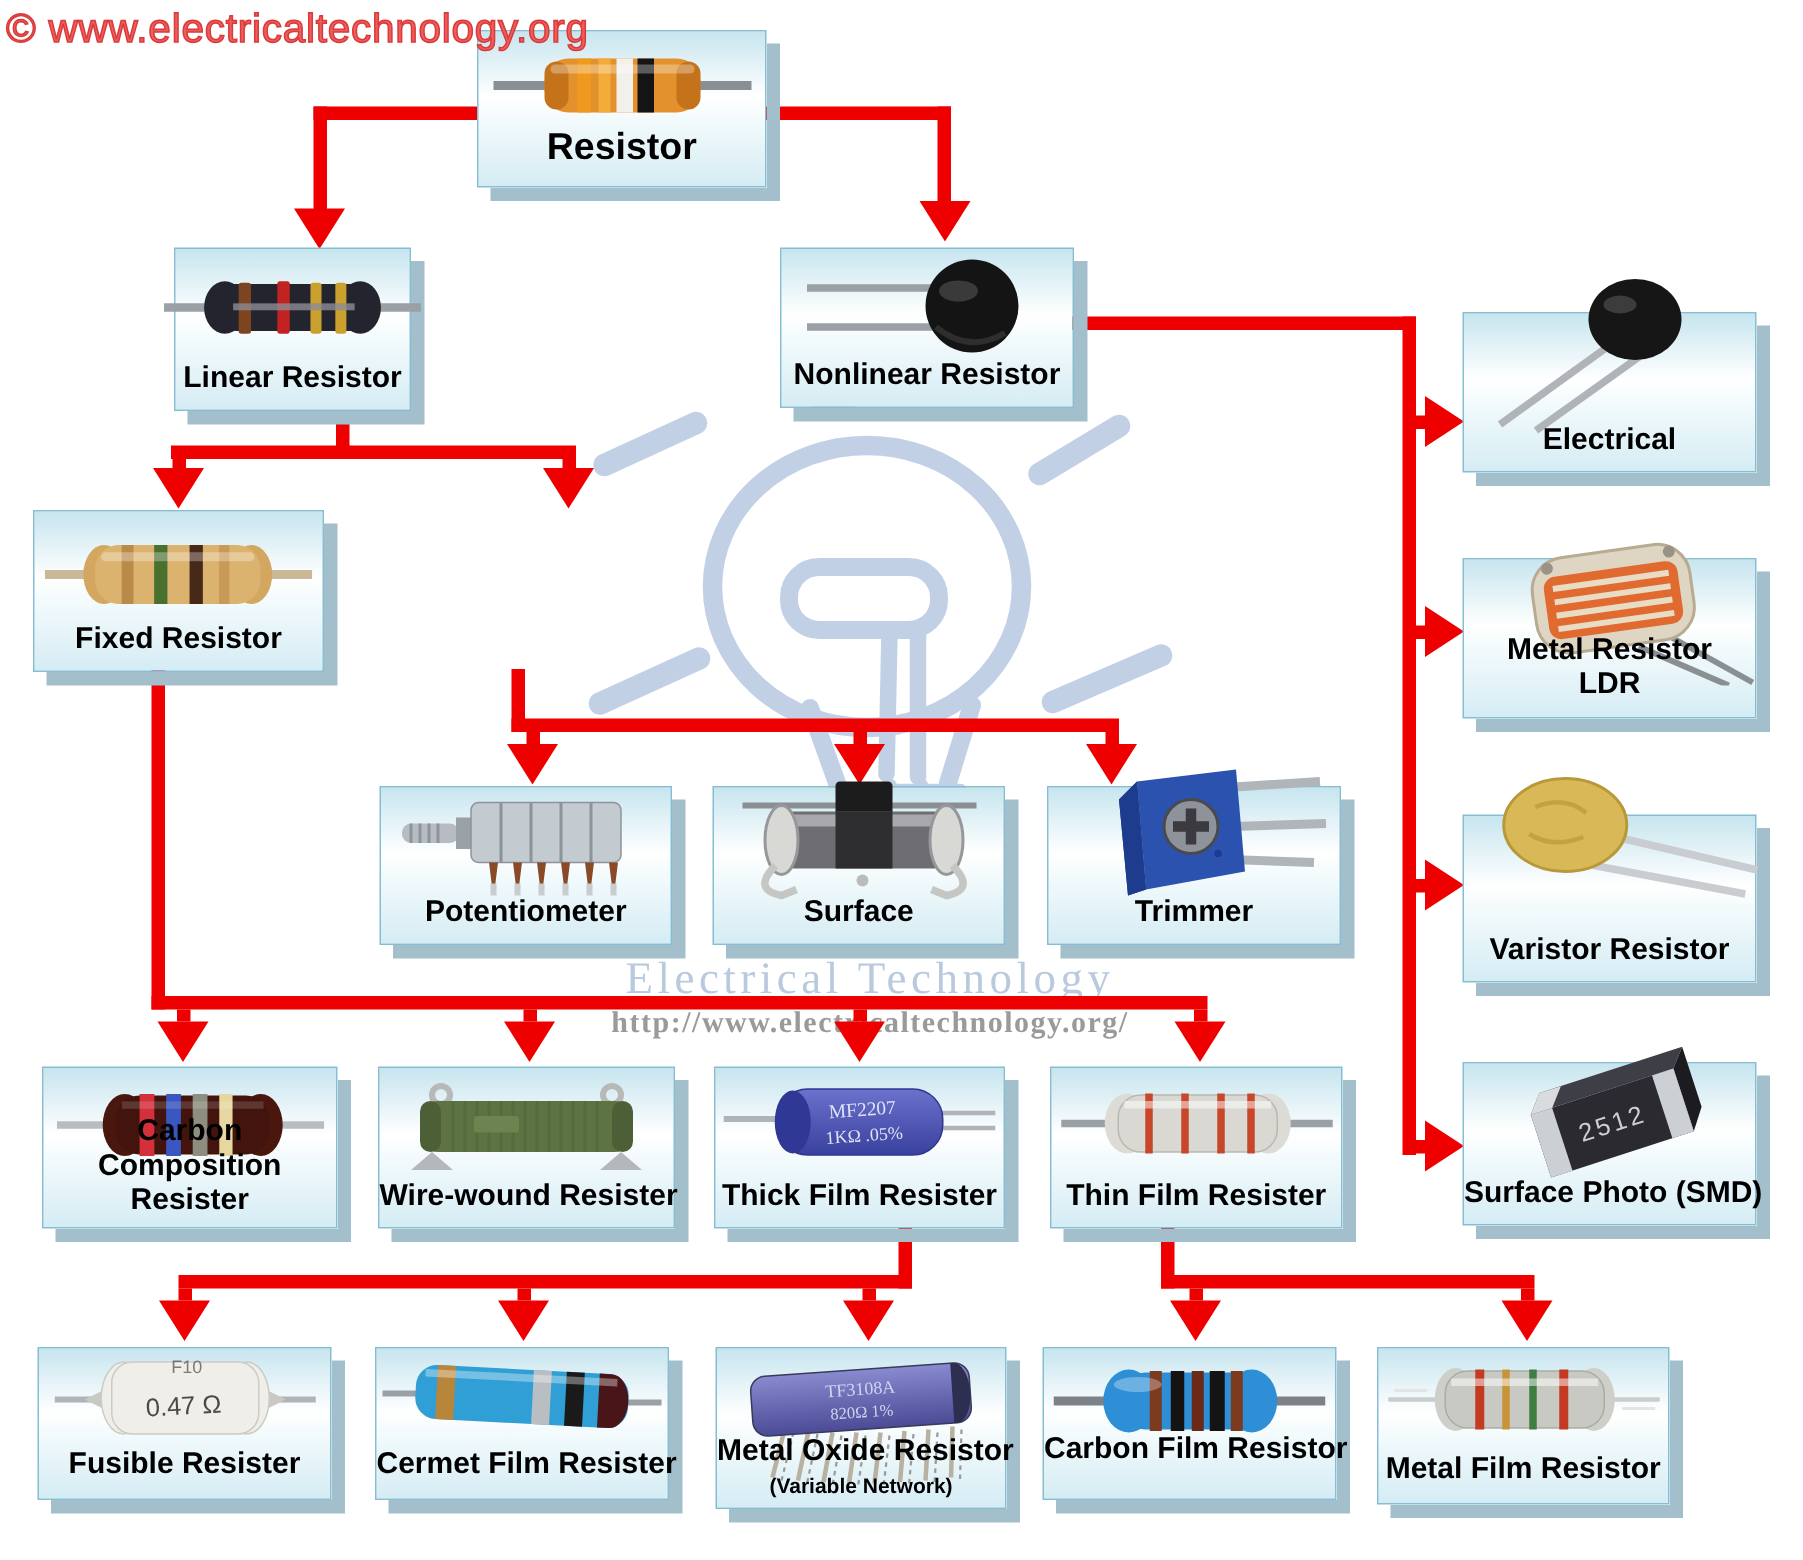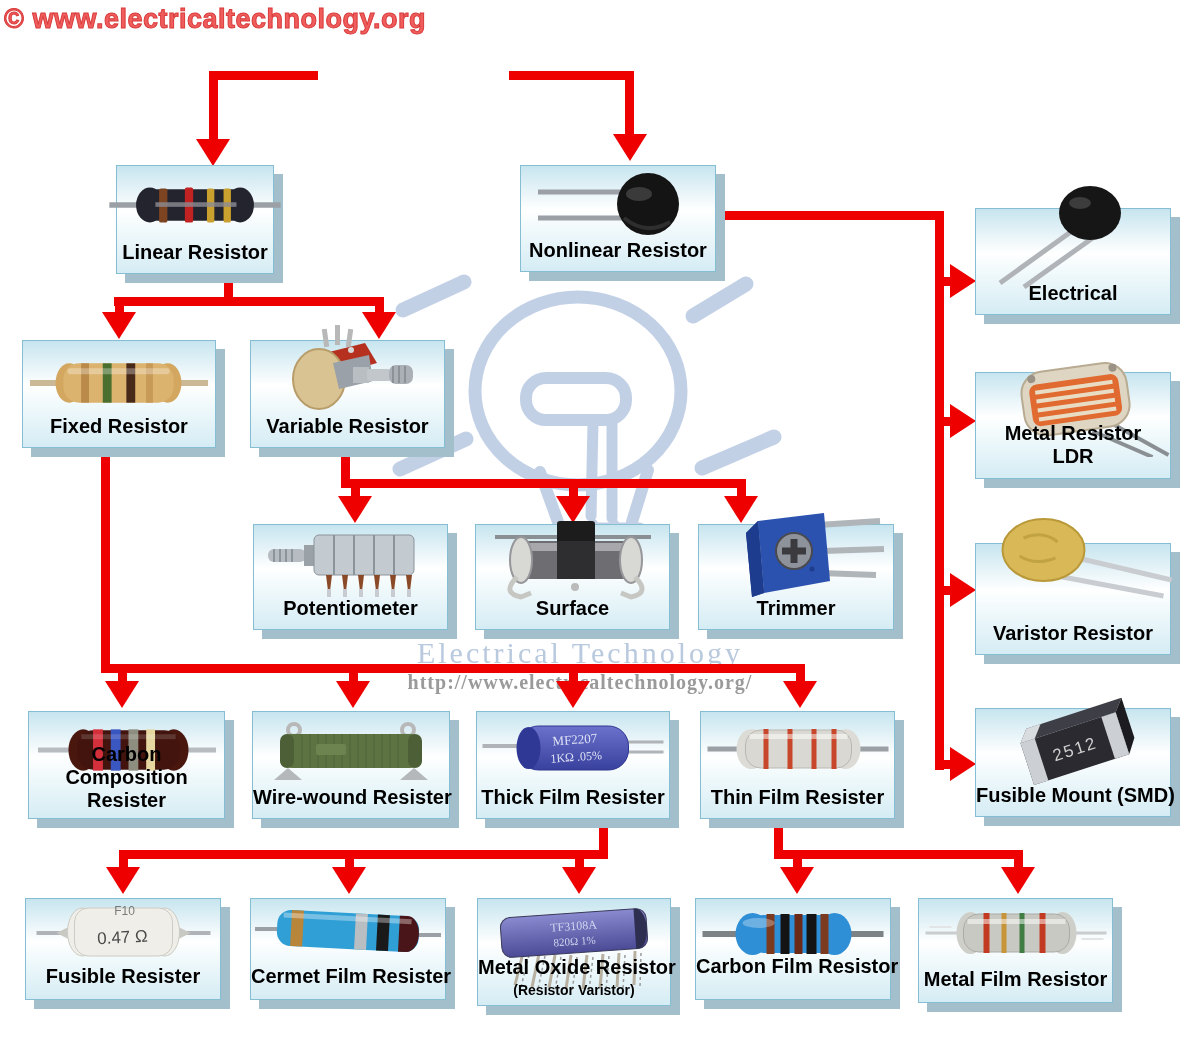--- a/index.html
+++ b/index.html
@@ -1,19 +1,19 @@
 <!DOCTYPE html>
 <html><head>
 <meta charset="utf-8">
 <style>
   html,body{margin:0;padding:0;background:#fff;}
   #stage{position:relative;width:1202px;height:1040px;background:#ffffff;overflow:hidden;
          font-family:"Liberation Sans",sans-serif;}
   
-  .wm-top{position:absolute;left:4px;top:4px;z-index:5;font-size:27px;font-weight:700;
+  .wm-top{position:absolute;left:4px;top:4px;z-index:5;font-size:27px;font-weight:400;
           color:#ef5d5d;-webkit-text-stroke:1px #d93a3a;letter-spacing:.5px;white-space:nowrap;}
   .wm-bulb{position:absolute;left:388px;top:256px;z-index:1;}
   .wm-title{position:absolute;left:400px;top:636px;width:360px;z-index:1;text-align:center;
             font-family:"Liberation Serif",serif;font-size:30px;color:#b9c9de;letter-spacing:3px;white-space:nowrap;}
   .wm-url{position:absolute;left:355px;top:671px;width:450px;z-index:1;text-align:center;
           font-family:"Liberation Serif",serif;font-size:20px;font-weight:bold;color:#9a9a9a;
           letter-spacing:1px;white-space:nowrap;}
   
   .rl{position:absolute;background:#ee0000;z-index:2;}
   .ad{position:absolute;width:0;height:0;border-left:17px solid transparent;
@@ -117,20 +117,34 @@
   <div class="rl" style="left:575px;top:859px;width:9px;height:8px"></div>
   <div class="ad" style="left:562px;top:867px"></div>
 
   <div class="rl" style="left:774px;top:817px;width:9px;height:42px"></div>
   <div class="rl" style="left:774px;top:850px;width:249px;height:9px"></div>
   <div class="rl" style="left:793px;top:859px;width:9px;height:8px"></div>
   <div class="ad" style="left:780px;top:867px"></div>
   <div class="rl" style="left:1014px;top:859px;width:9px;height:8px"></div>
   <div class="ad" style="left:1001px;top:867px"></div>
 
+  <div class="node" style="left:318px;top:20px;width:191px;height:103px">
+    <svg class="img" style="top:8px" width="180" height="56" viewBox="0 0 180 56">
+      <line x1="4" y1="28" x2="176" y2="28" stroke="#8a8f94" stroke-width="6"></line>
+      <rect x="38" y="10" width="104" height="36" rx="16" fill="#e2912c"></rect>
+      <rect x="38" y="12" width="16" height="32" rx="8" fill="#c4731a"></rect>
+      <rect x="126" y="12" width="16" height="32" rx="8" fill="#c4731a"></rect>
+      <rect x="60" y="10" width="9" height="36" fill="#ef9a1e"></rect>
+      <rect x="74" y="10" width="8" height="36" fill="#f3ac3a"></rect>
+      <rect x="86" y="10" width="11" height="36" fill="#f2f0ea"></rect>
+      <rect x="100" y="10" width="11" height="36" fill="#151515"></rect>
+      <rect x="42" y="14" width="96" height="6" rx="3" fill="#ffffff" opacity="0.3"></rect>
+    </svg>
+    <div class="label nw big" style="bottom:11px">Resistor</div>
+  </div>
 
   <div class="node" style="left:116px;top:165px;width:156px;height:107px">
     <svg class="img" style="top:10px" width="175" height="58" viewBox="0 0 190 58">
       <line x1="2" y1="29" x2="188" y2="29" stroke="#9aa0a5" stroke-width="6"></line>
       <ellipse cx="46" cy="29" rx="15" ry="19" fill="#23242e"></ellipse>
       <ellipse cx="144" cy="29" rx="15" ry="19" fill="#23242e"></ellipse>
       <rect x="40" y="12" width="110" height="34" rx="14" fill="#23242e"></rect>
       <rect x="56" y="11" width="9" height="37" rx="2" fill="#7d4422"></rect>
       <rect x="84" y="10" width="9" height="38" rx="2" fill="#c32222"></rect>
       <rect x="108" y="11" width="8" height="37" rx="2" fill="#caa02e"></rect>
@@ -159,37 +173,20 @@
       <rect x="36" y="8" width="112" height="40" rx="16" fill="#dcb36e"></rect>
       <rect x="54" y="8" width="8" height="40" fill="#b98a4a"></rect>
       <rect x="76" y="8" width="9" height="40" fill="#4a7030"></rect>
       <rect x="100" y="8" width="9" height="40" fill="#47291a"></rect>
       <rect x="120" y="8" width="7" height="40" fill="#c89a58"></rect>
       <rect x="40" y="13" width="104" height="6" rx="3" fill="#ffffff" opacity="0.3"></rect>
     </svg>
     <div class="label nw">Fixed Resistor</div>
   </div>
 
-  <div class="node" style="left:250px;top:340px;width:193px;height:106px">
-    <svg class="img" style="top:-18px" width="150" height="90" viewBox="0 0 150 90">
-      <rect x="50" y="6" width="5" height="18" fill="#b8b8b8" transform="rotate(-8 52 15)"></rect>
-      <rect x="62" y="2" width="5" height="20" fill="#b8b8b8"></rect>
-      <rect x="74" y="6" width="5" height="18" fill="#b8b8b8" transform="rotate(8 76 15)"></rect>
-      <polygon points="36,34 92,20 104,40 48,56" fill="#b5301f"></polygon>
-      <circle cx="52" cy="34" r="3" fill="#d8d8d8"></circle>
-      <circle cx="78" cy="27" r="3" fill="#d8d8d8"></circle>
-      <ellipse cx="46" cy="56" rx="26" ry="30" fill="#d9c392" stroke="#b89d6a" stroke-width="2"></ellipse>
-      <polygon points="60,40 96,32 100,58 66,66" fill="#9aa1a8"></polygon>
-      <rect x="80" y="44" width="16" height="16" fill="#b9bec3"></rect>
-      <rect x="94" y="46" width="24" height="12" rx="3" fill="#c2c7cc"></rect>
-      <rect x="116" y="42" width="24" height="19" rx="7" fill="#aab0b6"></rect>
-      <path d="M120 43 v17 M126 43 v17 M132 43 v17" stroke="#8b9197" stroke-width="2"></path>
-    </svg>
-    <div class="label nw">Variable Resistor</div>
-  </div>
 
   <div class="node" style="left:253px;top:524px;width:193px;height:104px">
     <svg class="img" style="top:-4px" width="170" height="82" viewBox="0 0 170 82">
       <rect x="2" y="28" width="38" height="13" rx="6" fill="#b6bcc2"></rect>
       <path d="M8 28 v13 M14 28 v13 M20 28 v13 M26 28 v13" stroke="#8d959c" stroke-width="2"></path>
       <rect x="38" y="24" width="10" height="21" fill="#9aa2a8"></rect>
       <rect x="48" y="14" width="100" height="40" rx="5" fill="#c3cad0" stroke="#8b949b"></rect>
       <path d="M68 14 v40 M88 14 v40 M108 14 v40 M128 14 v40" stroke="#8b949b" stroke-width="2"></path>
       <g fill="#8a4a28">
         <polygon points="60,54 66,54 64,70 62,70"></polygon>
@@ -288,21 +285,21 @@
       <g transform="rotate(-18 85 50)">
         <polygon points="35,34 45,22 145,22 135,34" fill="#3e3e46"></polygon>
         <polygon points="135,34 145,22 145,64 135,78" fill="#1c1c20"></polygon>
         <rect x="35" y="34" width="100" height="44" fill="#2a2a30"></rect>
         <rect x="35" y="34" width="15" height="44" fill="#ccd0d4"></rect>
         <rect x="120" y="34" width="15" height="44" fill="#ccd0d4"></rect>
         <polygon points="35,34 45,22 60,22 50,34" fill="#d8dcdf"></polygon>
         <text x="85" y="62" text-anchor="middle" font-family="Liberation Sans, sans-serif" font-size="17" fill="#cfcfcf" letter-spacing="2">2512</text>
       </g>
     </svg>
-    <div class="label nw">Fusible Mount (SMD)</div>
+    <div class="label nw">Surface Photo (SMD)</div>
   </div>
 
   <div class="node" style="left:252px;top:711px;width:196px;height:106px">
     <svg class="img" style="top:4px" width="190" height="70" viewBox="0 0 190 70">
       <circle cx="38" cy="14" r="6" fill="none" stroke="#b8b8b8" stroke-width="4"></circle>
       <circle cx="152" cy="14" r="6" fill="none" stroke="#b8b8b8" stroke-width="4"></circle>
       <rect x="24" y="18" width="142" height="34" rx="12" fill="#5d7342"></rect>
       <rect x="24" y="18" width="14" height="34" rx="7" fill="#4c5f36"></rect>
       <rect x="152" y="18" width="14" height="34" rx="7" fill="#4c5f36"></rect>
       <path d="M46 18 v34 M54 18 v34 M62 18 v34 M70 18 v34 M78 18 v34 M86 18 v34 M94 18 v34 M102 18 v34 M110 18 v34 M118 18 v34 M126 18 v34 M134 18 v34 M142 18 v34" stroke="#52663a" stroke-width="2" opacity="0.6"></path>
@@ -428,21 +425,21 @@
       <g transform="rotate(-4 95 34)">
         <rect x="22" y="14" width="146" height="40" rx="10" fill="url(#mog)" stroke="#3a3a5a"></rect>
         <path d="M156 14 h2 a10 20 0 0 1 10 20 a10 20 0 0 1 -10 20 h-2 z" fill="#2e2e50"></path>
         <g font-family="Liberation Serif, serif" fill="#cfd4ee" text-anchor="middle">
           <text x="95" y="31" font-size="12">TF3108A</text>
           <text x="95" y="46" font-size="11">820Ω 1%</text>
         </g>
       </g>
     </svg>
     <div class="label nw" style="bottom:26px">Metal Oxide Resistor</div>
-    <div class="sublabel">(Resistor Varistor)</div>
+    <div class="sublabel">(Variable Network)</div>
   </div>
 
   <div class="node" style="left:695px;top:898px;width:194px;height:100px">
     <svg class="img" style="top:6px" width="185" height="58" viewBox="0 0 185 58">
       <line x1="2" y1="29" x2="183" y2="29" stroke="#7d8287" stroke-width="6"></line>
       <ellipse cx="52" cy="29" rx="17" ry="21" fill="#2f8fd6"></ellipse>
       <ellipse cx="134" cy="29" rx="17" ry="21" fill="#2f8fd6"></ellipse>
       <rect x="48" y="10" width="90" height="38" rx="15" fill="#2f8fd6"></rect>
       <rect x="66" y="9" width="8" height="40" fill="#7c3a1e"></rect>
       <rect x="80" y="9" width="9" height="40" fill="#141414"></rect>

